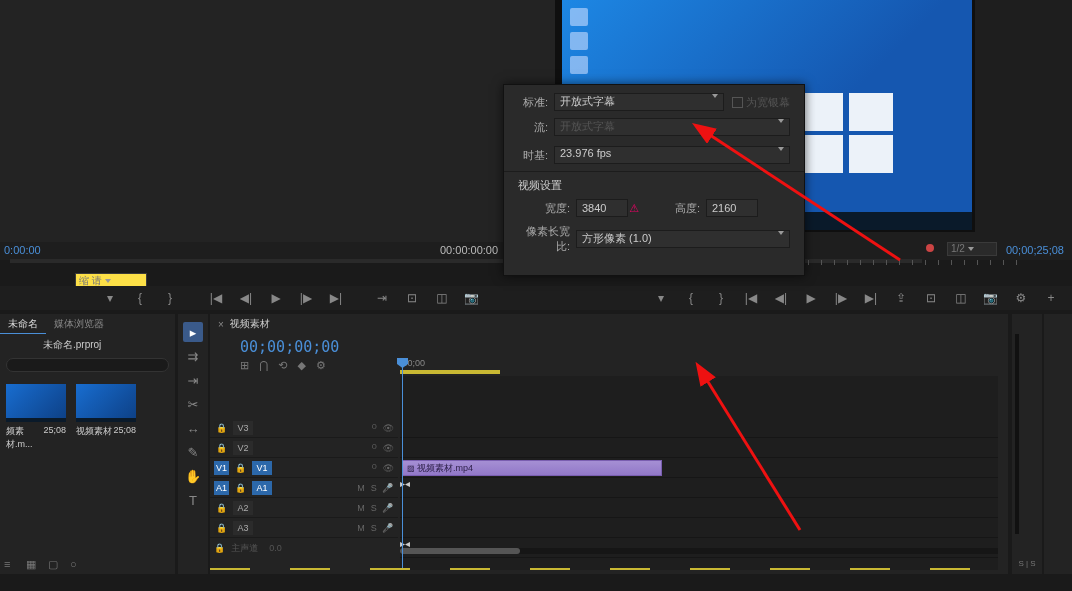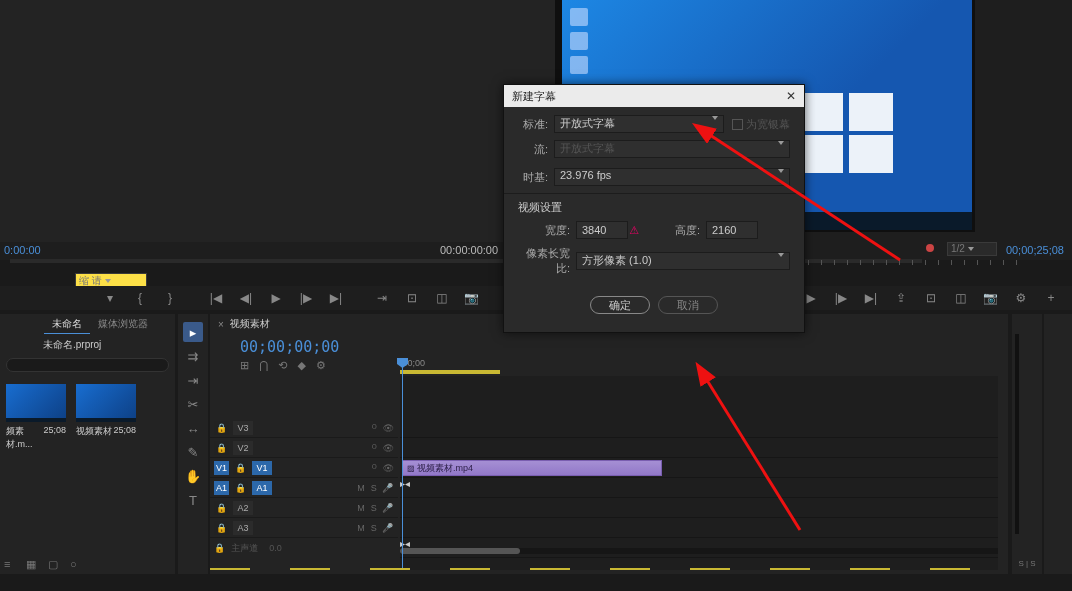--- a/index.html
+++ b/index.html
@@ -59,21 +59,21 @@
   .dlg-sep { height:1px ; background:#1c1c1c; margin:6px -14px; }
 
   
   .transport { position:absolute; left:0; top:286px; right:0; height:24px; background:#1e1e1e; display:flex; align-items:center; }
   .transport .tool-ico { width:14px; height:14px; margin:0 8px; color:#888; display:flex;align-items:center;justify-content:center;font-size:12px; cursor:pointer;}
   .transport .spacer{flex:0 0 auto; width:16px;}
   .transport .group-right{margin-left:auto; display:flex; align-items:center;}
 
   
   .project-panel { position:absolute; left:0; top:314px; width:175px; height:260px; background:#232323; }
-  .tabs { display:flex; height:20px; align-items:center; font-size:10px; color:#888;padding-left:44px;}
+  .tabs { display:flex; height:20px; align-items:center; font-size:10px; color:#888;}
   .tab { padding:2px 8px; cursor:pointer;}
   .tab.active{color:#ddd; border-bottom:1px solid #4a8fd8;}
   .proj-name { font-size:10px; color:#ccc; padding:4px 8px;margin-left:35px;}
   .proj-search { margin:2px 6px; height:14px; background:#1a1a1a; border:1px solid #333; border-radius:7px;}
   .thumbs { display:flex; gap:10px; padding:10px 6px;}
   .thumb-item { width:60px;}
   .thumb-img { width:60px; height:38px; background:linear-gradient(135deg,#186dd0,#0d3f84); position:relative; cursor:pointer;}
   .thumb-img::after{content:""; position:absolute;left:0;right:0;bottom:0;height:4px;background:#0a1a2a;}
   .thumb-label{ font-size:9px; color:#ccc; margin-top:3px; display:flex; justify-content:space-between;}
   .proj-footer { position:absolute; bottom:4px; left:4px; display:flex; gap:10px;}
@@ -185,24 +185,20 @@
       <i></i>
       <i></i>
       <i></i>
       <i></i>
       <i></i>
       <i></i>
   </div>
 </div>
 
 <div class="dialog">
-  <div class="dialog-title">
-    <span>新建字幕</span>
-    <span class="close-btn">✕</span>
-  </div>
   <div class="dialog-body">
     <div class="dlg-row">
       <span class="lbl">标准:</span>
       <div class="dlg-select">
         <span>开放式字幕</span>
         <span class="caret-dn"></span>
       </div>
       <div class="dlg-checkbox">
         <span class="box"></span>
         <span>为宽银幕</span>
@@ -234,24 +230,20 @@
       <div class="dlg-num">
         <span>2160</span>
       </div>
     </div>
     <div class="dlg-row">
       <span class="lbl2">像素长宽比:</span>
       <div class="dlg-select" style="flex:1">
         <span>方形像素 (1.0)</span>
         <span class="caret-dn"></span>
       </div>
-    </div>
-    <div class="dlg-buttons">
-      <div class="dlg-btn">确定</div>
-      <div class="dlg-btn secondary">取消</div>
     </div>
   </div>
 </div>
 
 <div class="transport">
   <div class="spacer" style="width:95px"></div>
   <div class="tool-ico">▾</div>
   <div class="tool-ico">{</div>
   <div class="tool-ico">}</div>
   <div class="spacer"></div>

